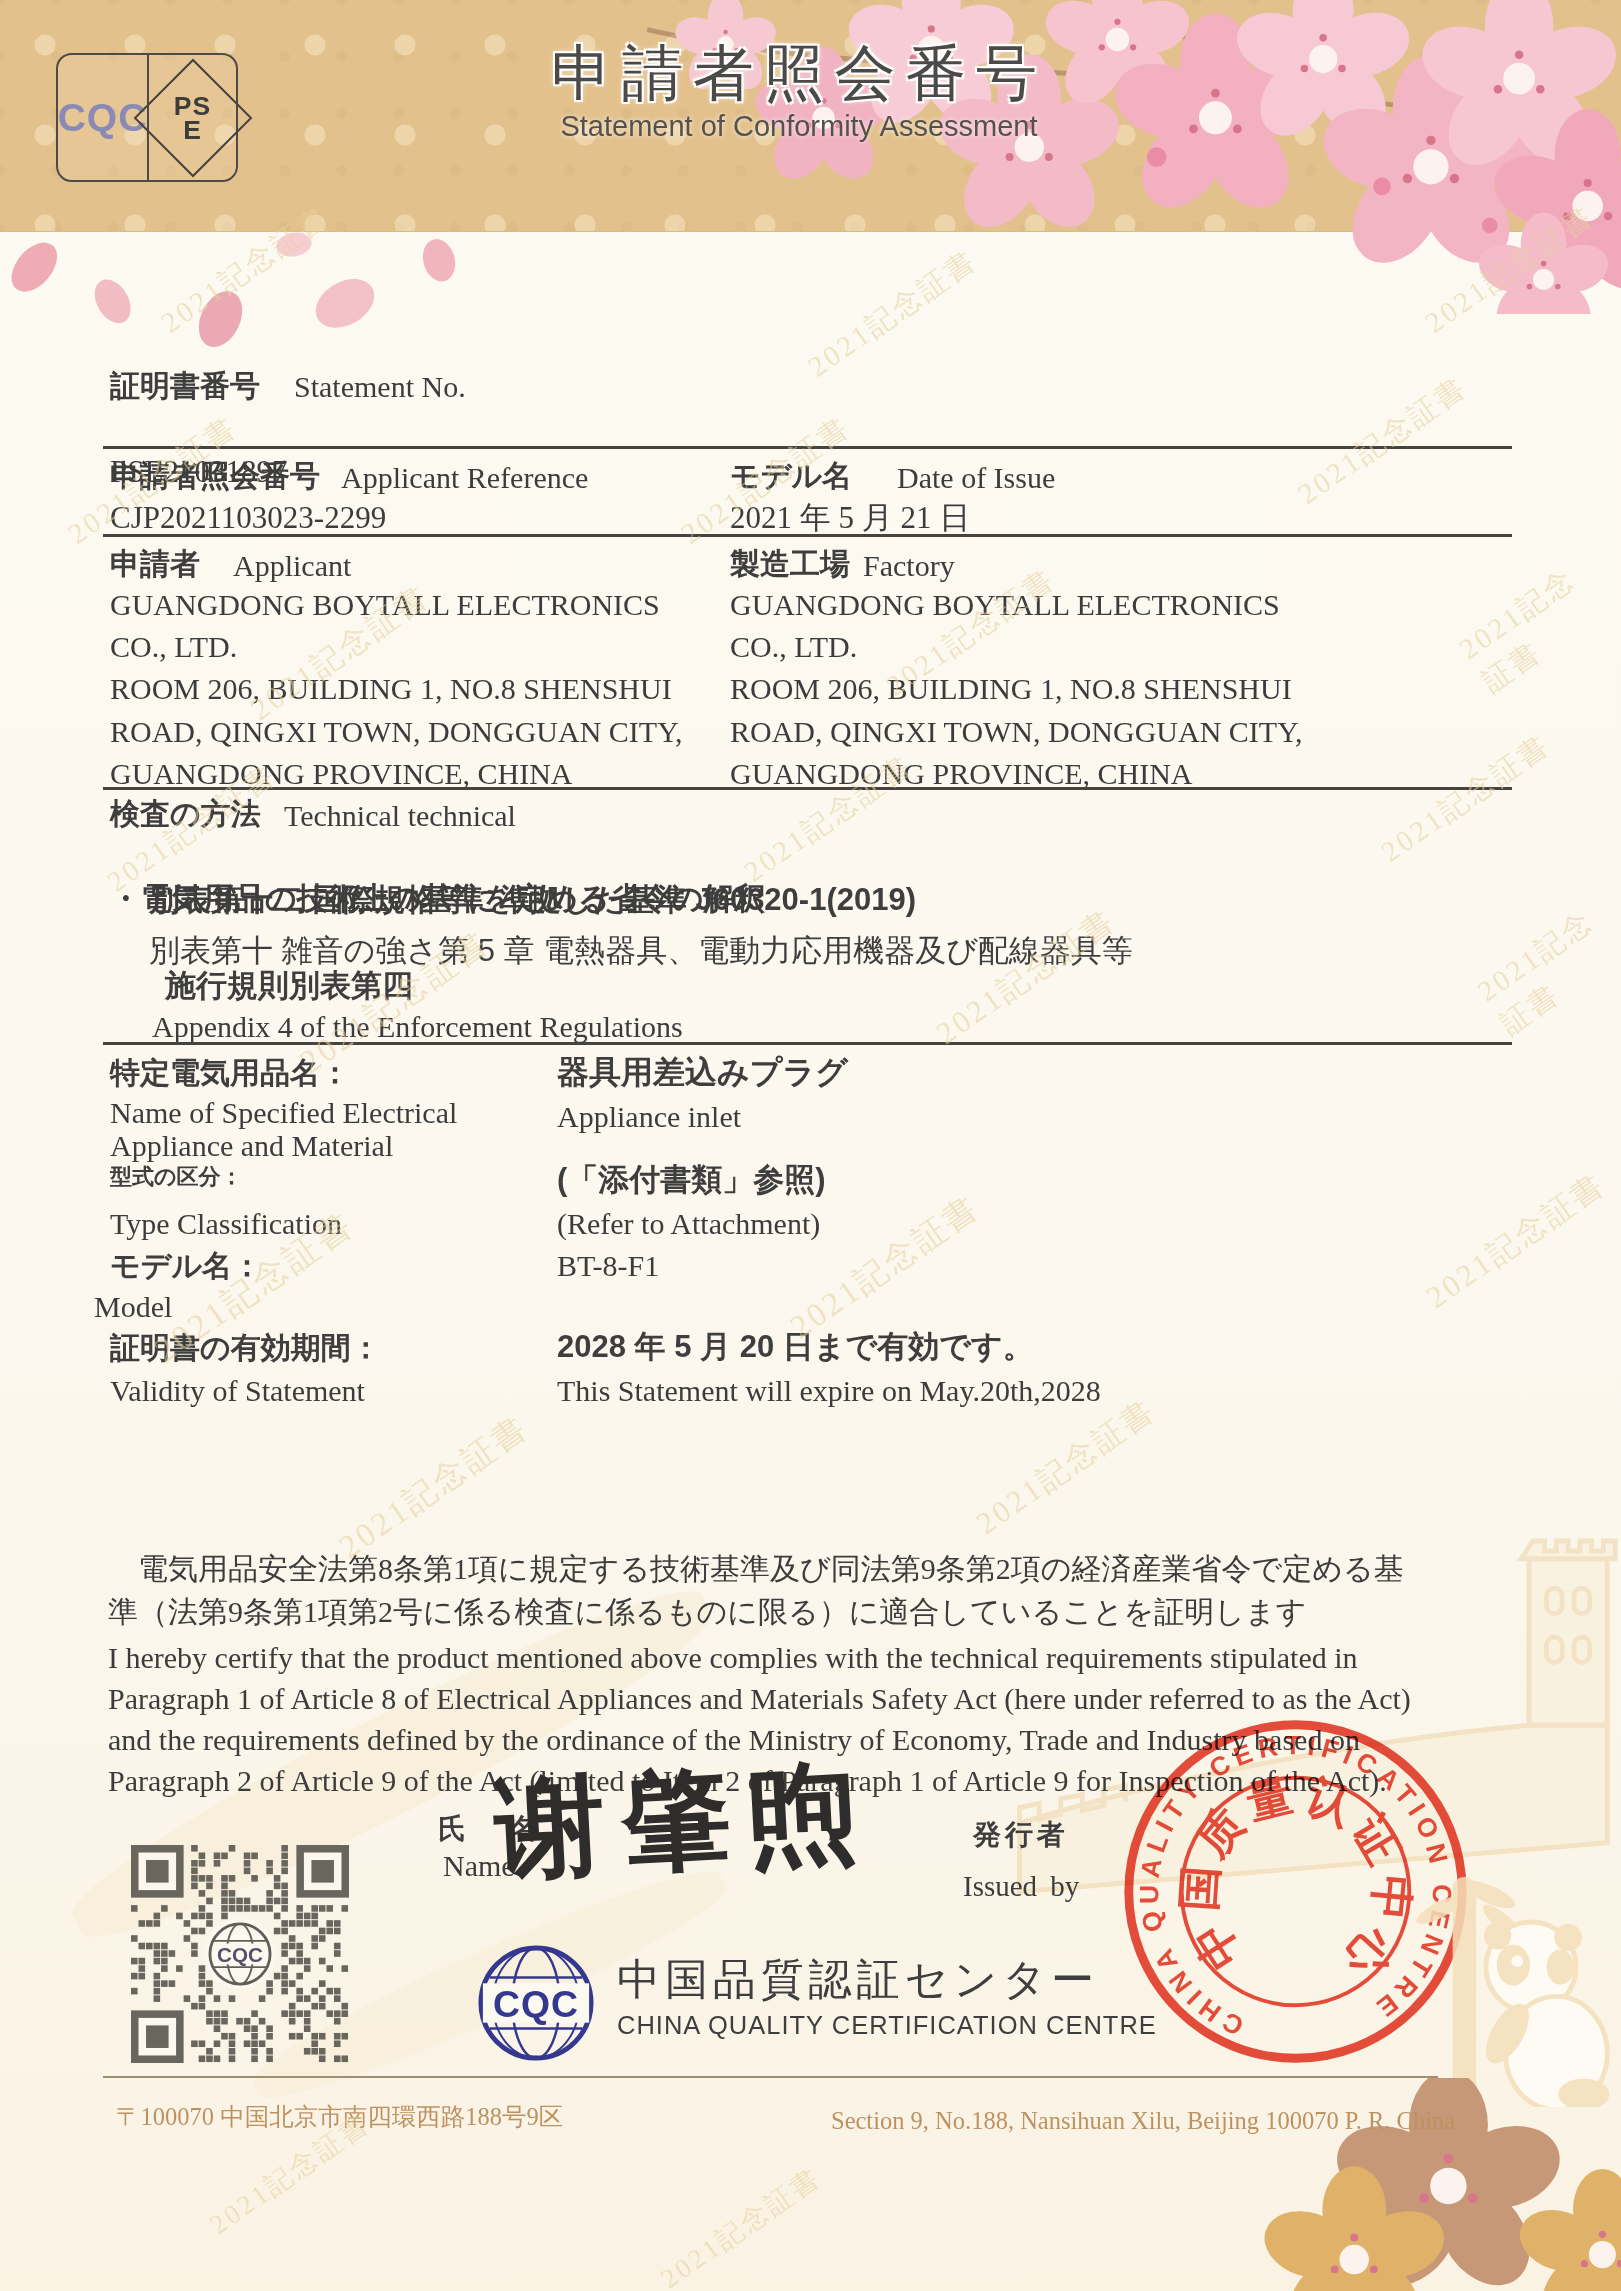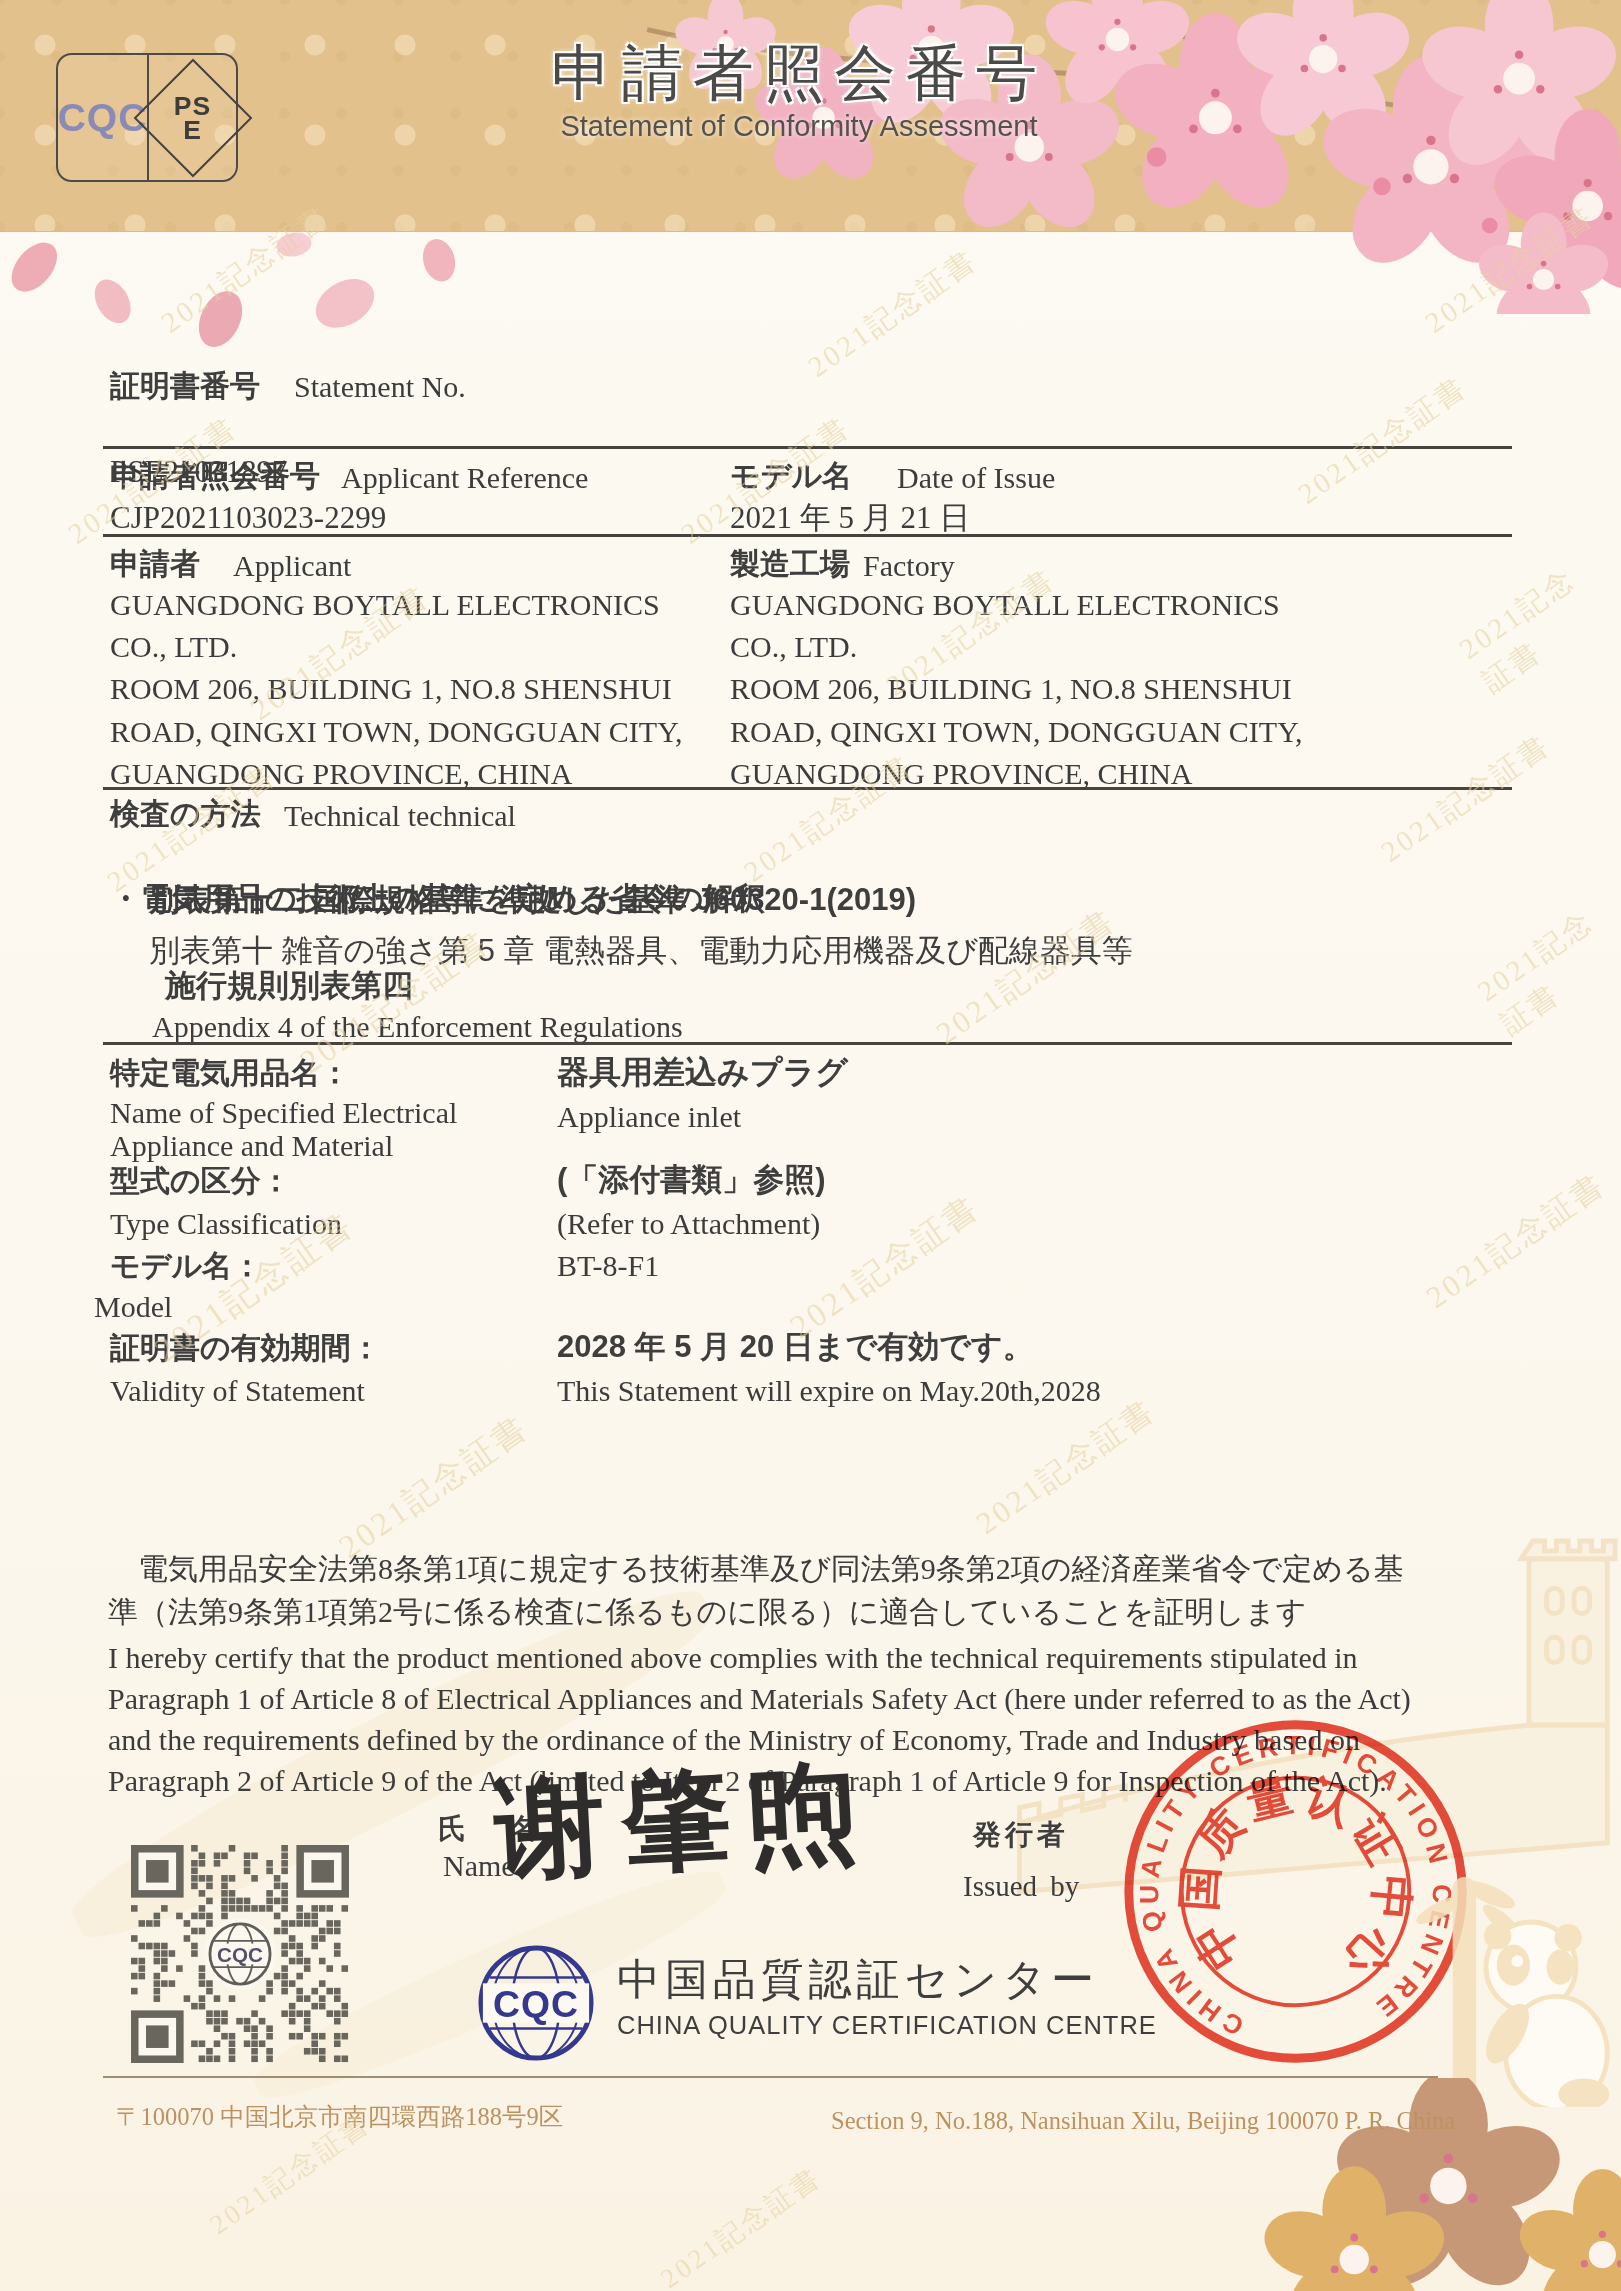--- a/index.html
+++ b/index.html
@@ -165,21 +165,21 @@
   <div class="t jp" style="left:165px;top:968px;font-size:31px;font-weight:600;">施行規則別表第四</div>
   <div class="t en" style="left:152px;top:1010px;font-size:30px;">Appendix 4 of the Enforcement Regulations</div>
   <div class="hr" style="left:103px;top:1042px;width:1409px;"></div>
 
   <div class="t jp" style="left:110px;top:1056px;font-size:30px;">特定電気用品名：</div>
   <div class="t jp" style="left:557px;top:1054px;font-size:32px;">器具用差込みプラグ</div>
   <div class="t en" style="left:110px;top:1096px;font-size:30px;">Name of Specified Electrical</div>
   <div class="t en" style="left:557px;top:1100px;font-size:30px;">Appliance inlet</div>
   <div class="t en" style="left:110px;top:1129px;font-size:30px;">Appliance and Material</div>
 
-  <div class="t jp" style="left:110px;top:1164px;font-size:30px;">型式の区分：</div>
+  <div class="t jp" style="left:110px;top:1164px;font-size:22px;">型式の区分：</div>
   <div class="t jp" style="left:557px;top:1162px;font-size:31px;">(「添付書類」参照)</div>
   <div class="t en" style="left:110px;top:1207px;font-size:30px;">Type Classification</div>
   <div class="t en" style="left:557px;top:1207px;font-size:30px;">(Refer to Attachment)</div>
 
   <div class="t jp" style="left:110px;top:1249px;font-size:30px;">モデル名：</div>
   <div class="t en" style="left:557px;top:1249px;font-size:30px;">BT-8-F1</div>
   <div class="t en" style="left:94px;top:1290px;font-size:30px;">Model</div>
 
   <div class="t jp" style="left:110px;top:1331px;font-size:30px;">証明書の有効期間：</div>
   <div class="t jp" style="left:557px;top:1329px;font-size:31px;">2028 年 5 月 20 日まで有効です。</div>

